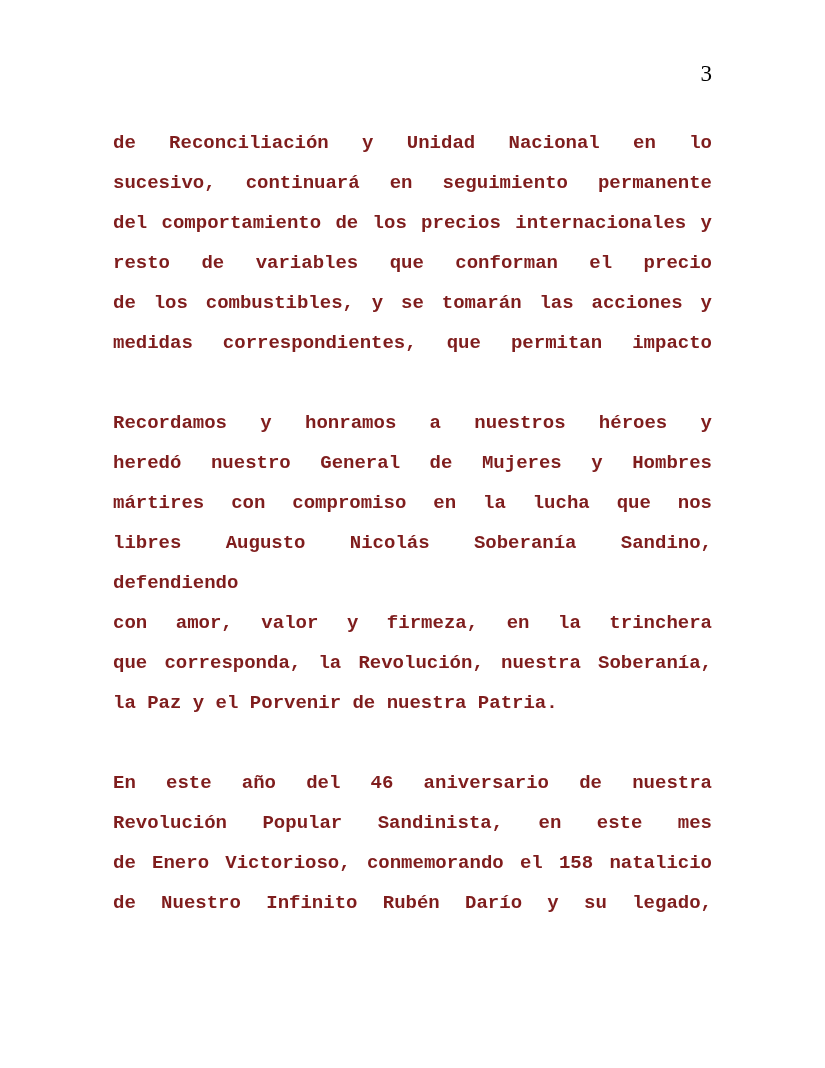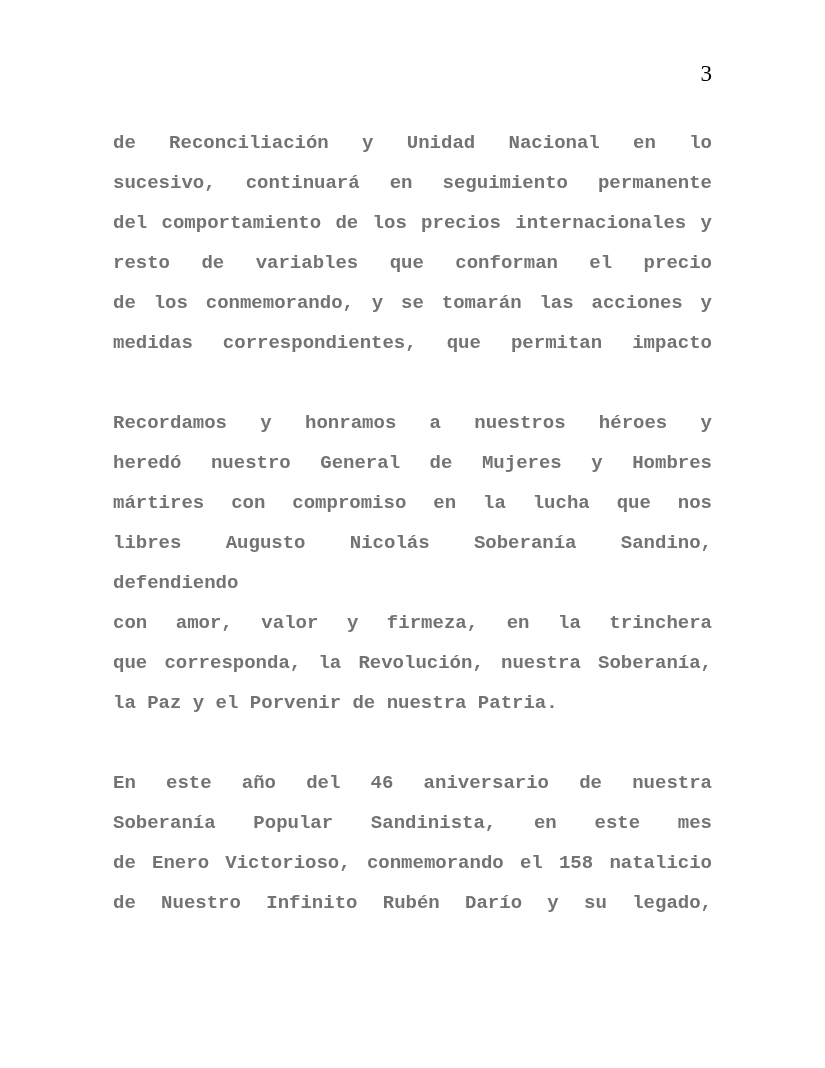--- a/index.html
+++ b/index.html
@@ -28,21 +28,21 @@
   }
   .content {
     position: absolute;
     top: 123px;
     left: 113px;
     width: 599px;
     font-family: "Liberation Mono", "DejaVu Sans Mono", monospace;
     font-weight: bold;
     font-size: 19px;
     line-height: 40px;
-    color: #737373;
+    color: #7f1d1d;
   }
   .para {
     margin: 0 0 40px 0;
     padding: 0;
   }
   .line {
     display: block;
     white-space: normal;
     text-align: justify;
     text-align-last: justify;
@@ -59,35 +59,35 @@
 
   <div class="page-number">3</div>
 
   <div class="content">
 
     <p class="para">
       <span class="line">de Reconciliación y Unidad Nacional en lo</span>
       <span class="line">sucesivo, continuará en seguimiento permanente</span>
       <span class="line">del comportamiento de los precios internacionales y</span>
       <span class="line">resto de variables que conforman el precio</span>
-      <span class="line">de los conmemorando, y se tomarán las acciones y</span>
+      <span class="line">de los combustibles, y se tomarán las acciones y</span>
       <span class="line">medidas correspondientes, que permitan impacto</span>
     </p>
 
     <p class="para">
       <span class="line">Recordamos y honramos a nuestros héroes y</span>
       <span class="line">heredó nuestro General de Mujeres y Hombres</span>
       <span class="line">mártires con compromiso en la lucha que nos</span>
       <span class="line">libres Augusto Nicolás Soberanía Sandino, defendiendo</span>
       <span class="line">con amor, valor y firmeza, en la trinchera</span>
       <span class="line">que corresponda, la Revolución, nuestra Soberanía,</span>
       <span class="line flush">la Paz y el Porvenir de nuestra Patria.</span>
     </p>
 
     <p class="para">
       <span class="line">En este año del 46 aniversario de nuestra</span>
-      <span class="line">Soberanía Popular Sandinista, en este mes</span>
+      <span class="line">Revolución Popular Sandinista, en este mes</span>
       <span class="line">de Enero Victorioso, conmemorando el 158 natalicio</span>
       <span class="line">de Nuestro Infinito Rubén Darío y su legado,</span>
     </p>
 
   </div>
 </div>
 
 </body></html>

